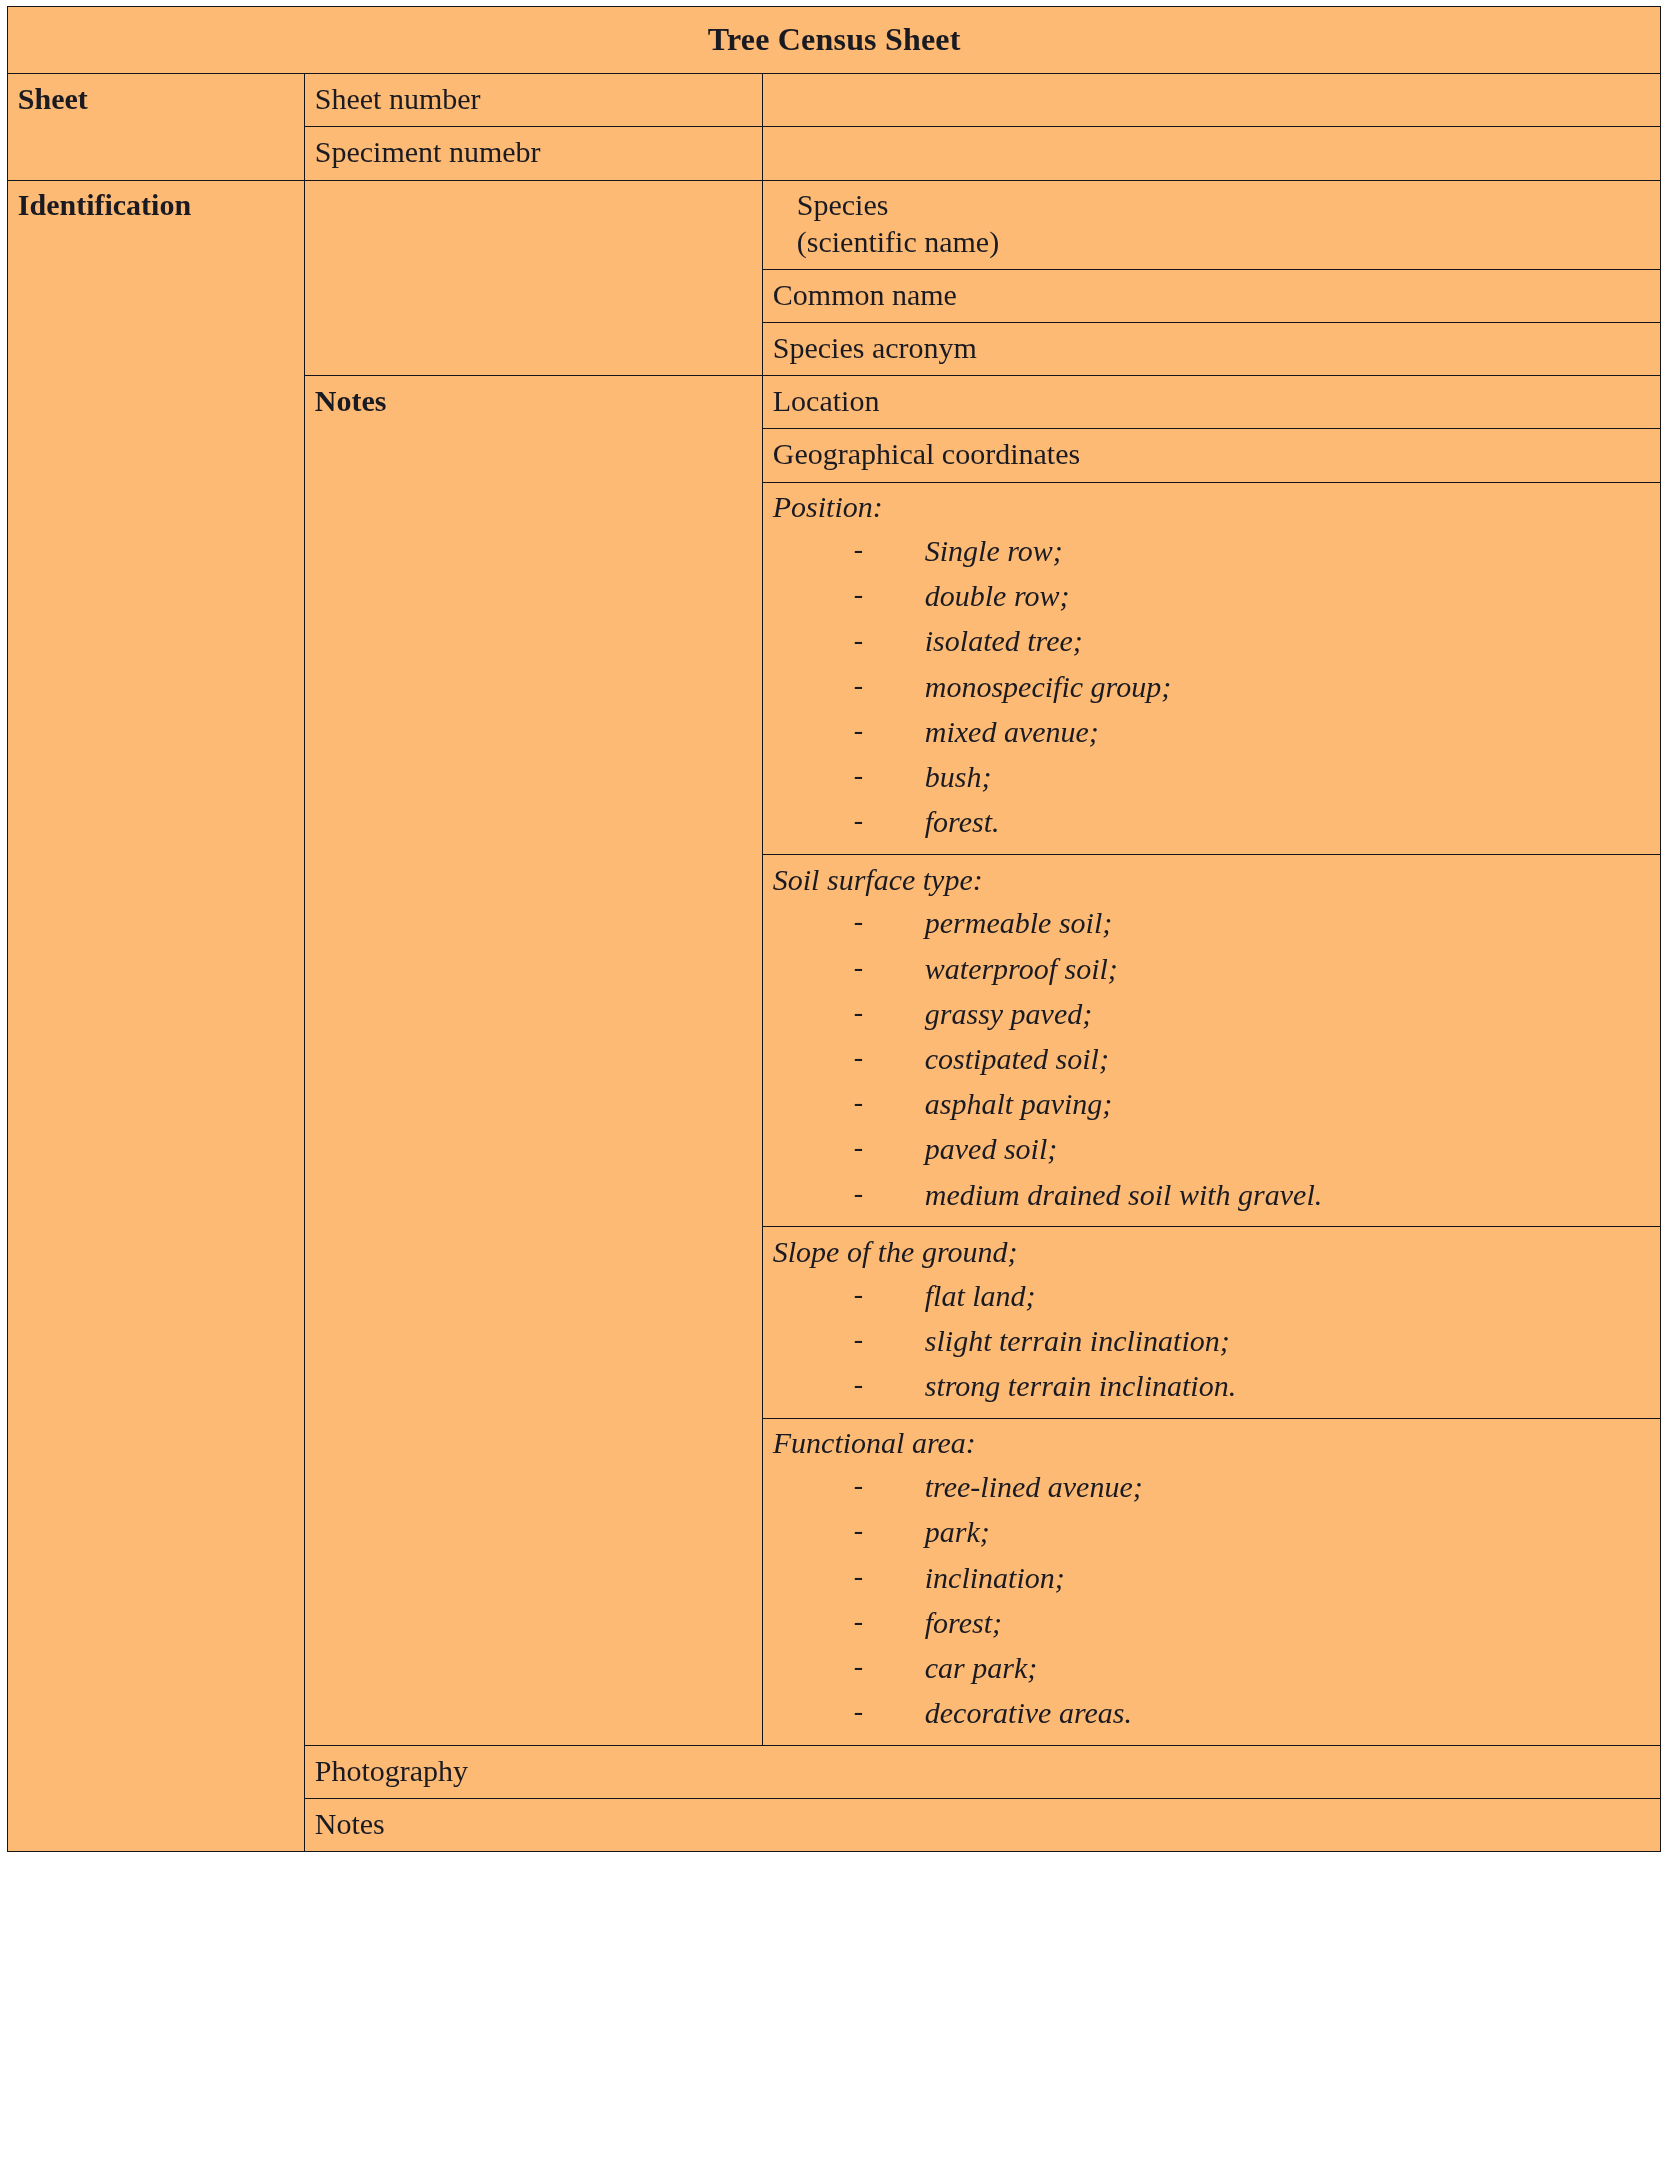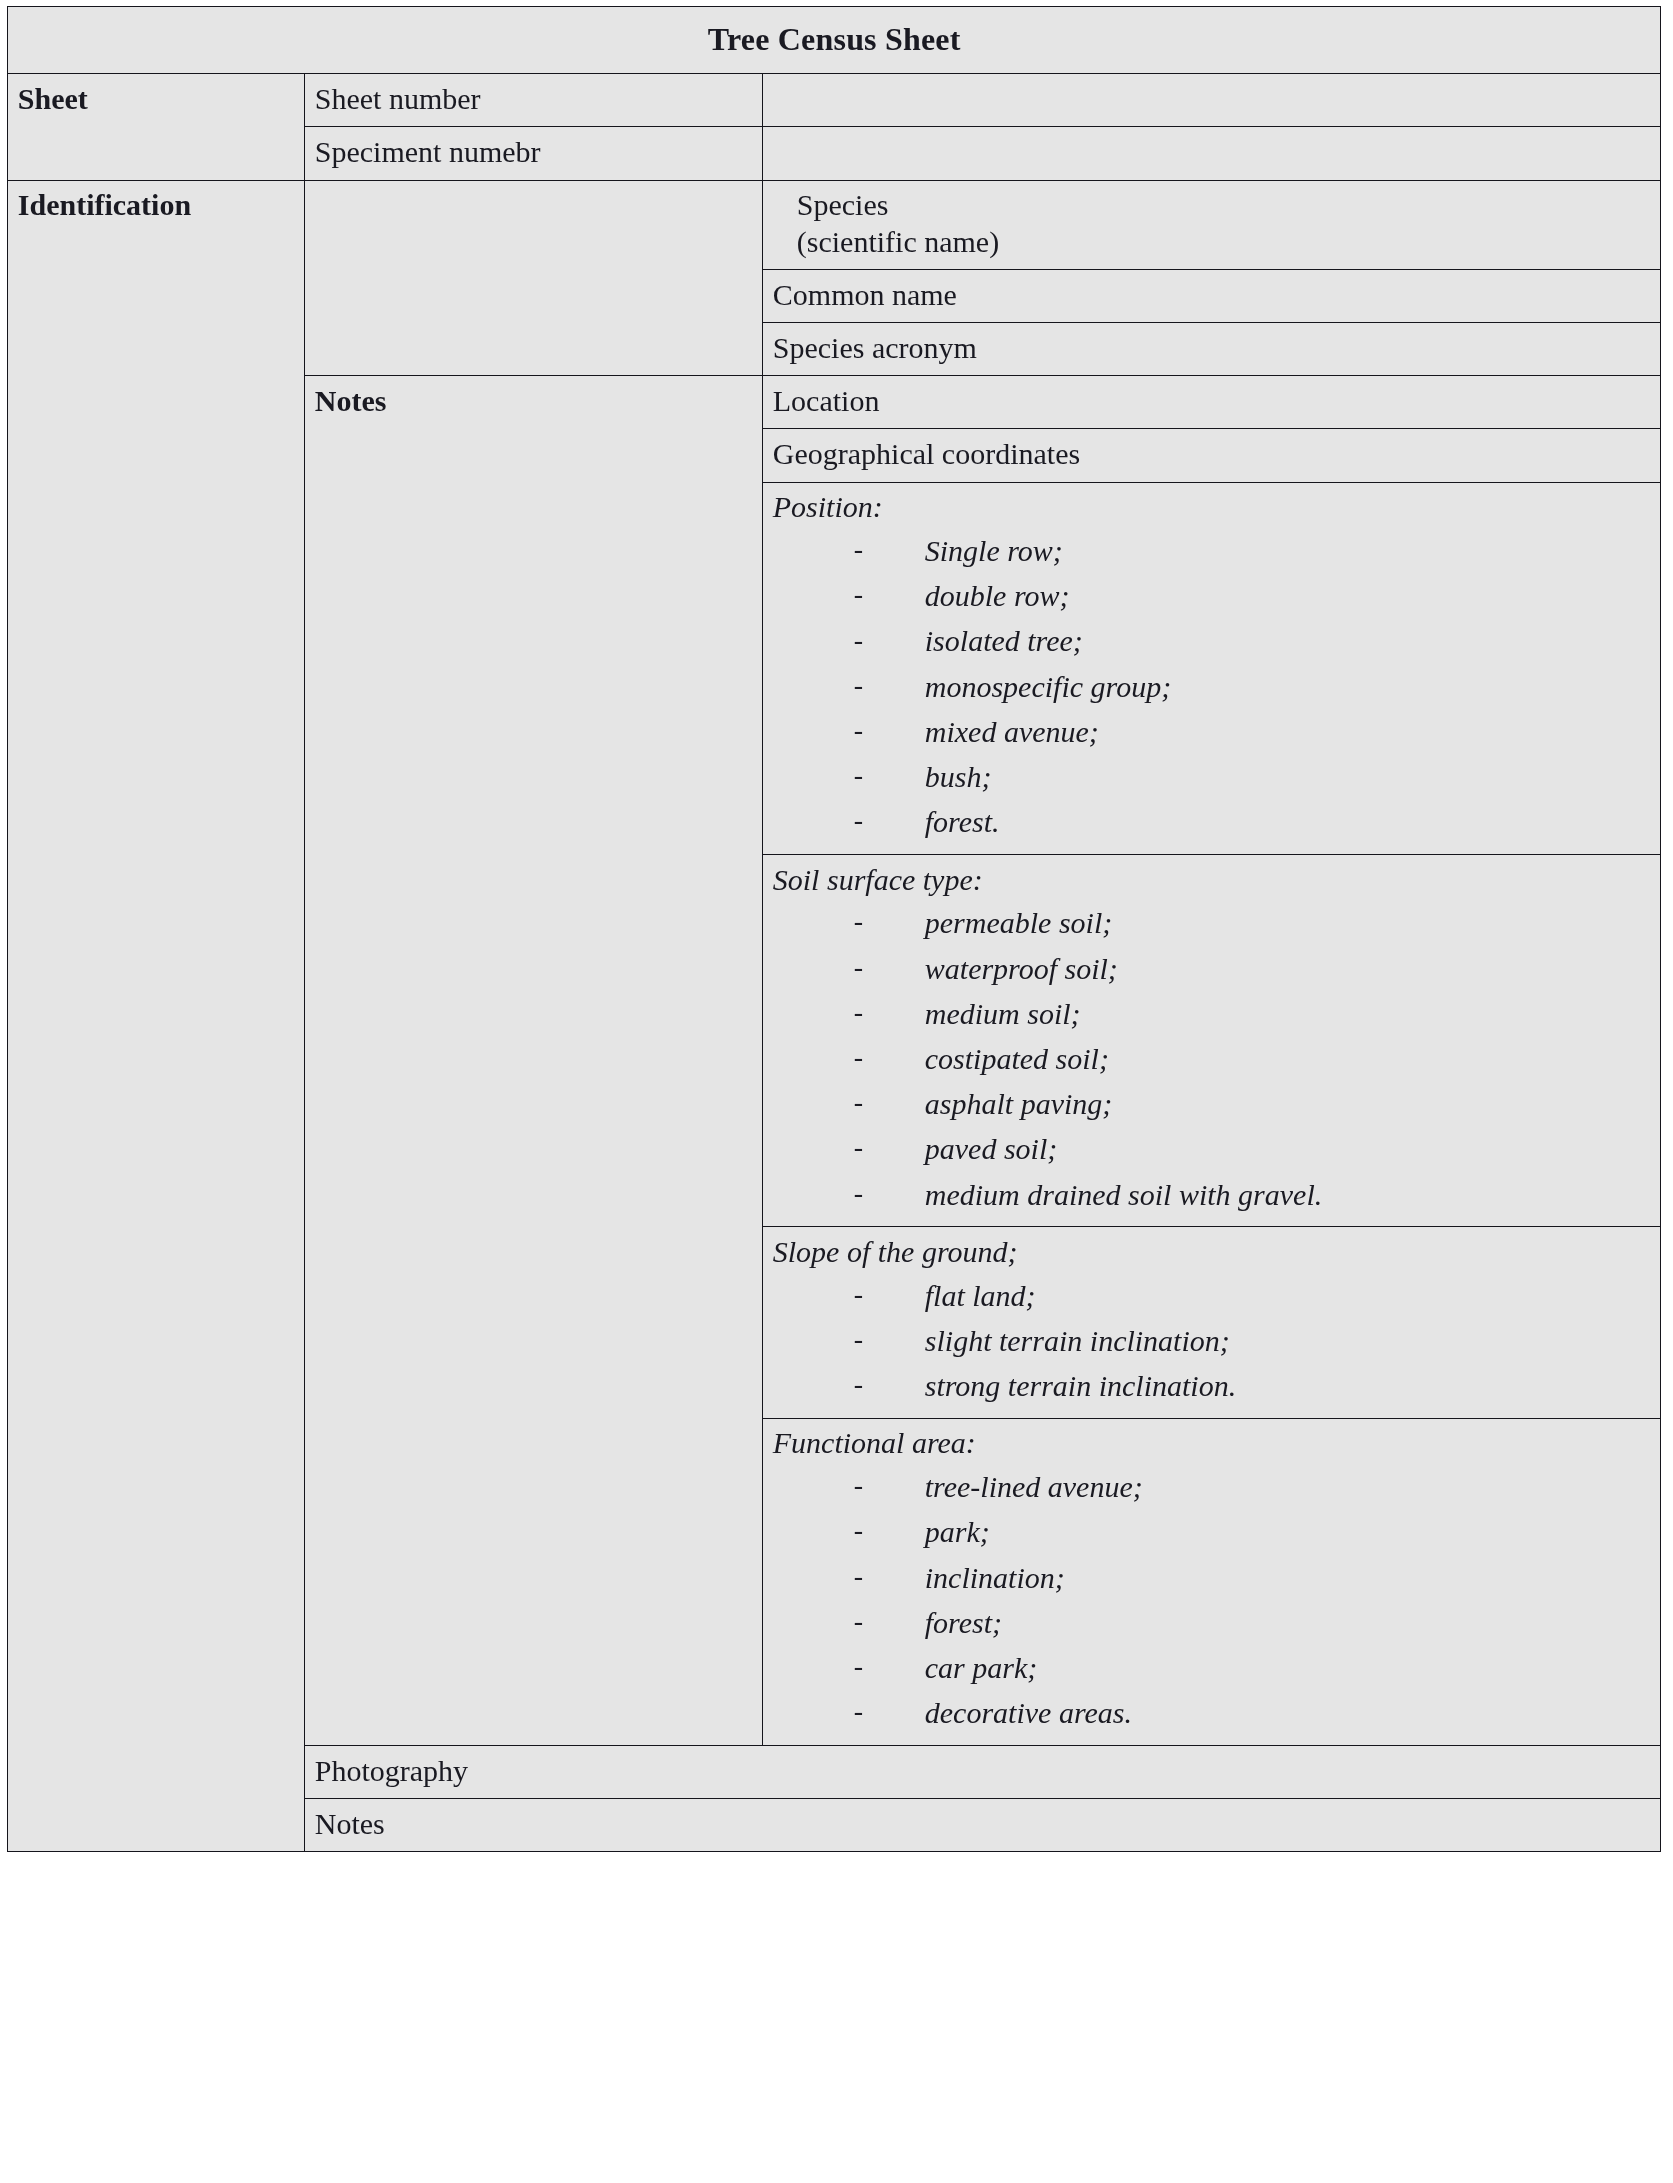--- a/index.html
+++ b/index.html
@@ -29,21 +29,21 @@
     border-collapse: collapse;
     table-layout: fixed;
     font-size: 30px;
     line-height: 1.22;
   }
 
   table.census td {
     border: 1.9px solid #15151c;
     vertical-align: top;
     padding: 6.8px 9.6px 8.7px 9.6px;
-    background: #e5e5e5;
+    background: #fdba74;
   }
 
   
   col.c1 { width: 297px; }
   col.c2 { width: 458px; }
   col.c3 { width: 898px; }
 
   
   .title-cell {
     text-align: center;
@@ -200,21 +200,21 @@
             <li>
                 <span class="dash">-</span>
                 <span class="txt">permeable soil;</span>
               </li>
             <li>
                 <span class="dash">-</span>
                 <span class="txt">waterproof soil;</span>
               </li>
             <li>
                 <span class="dash">-</span>
-                <span class="txt">medium soil;</span>
+                <span class="txt">grassy paved;</span>
               </li>
             <li>
                 <span class="dash">-</span>
                 <span class="txt">costipated soil;</span>
               </li>
             <li>
                 <span class="dash">-</span>
                 <span class="txt">asphalt paving;</span>
               </li>
             <li>

